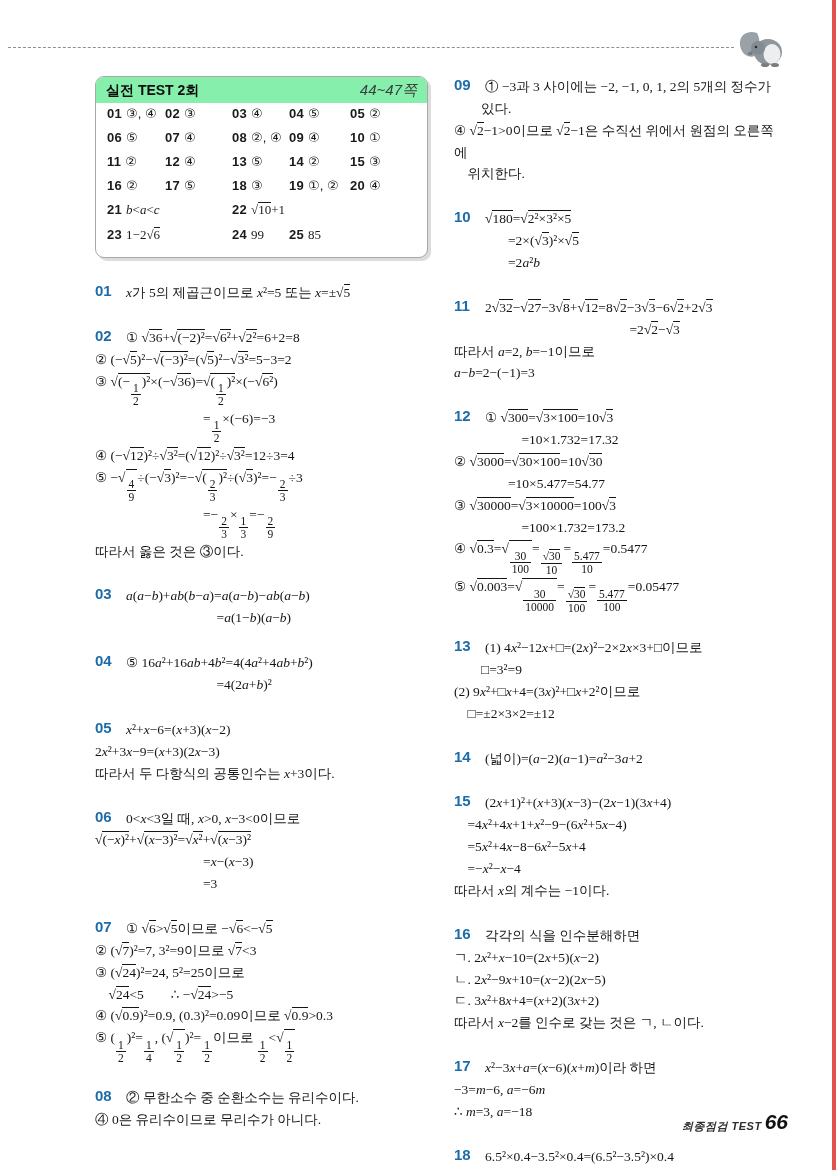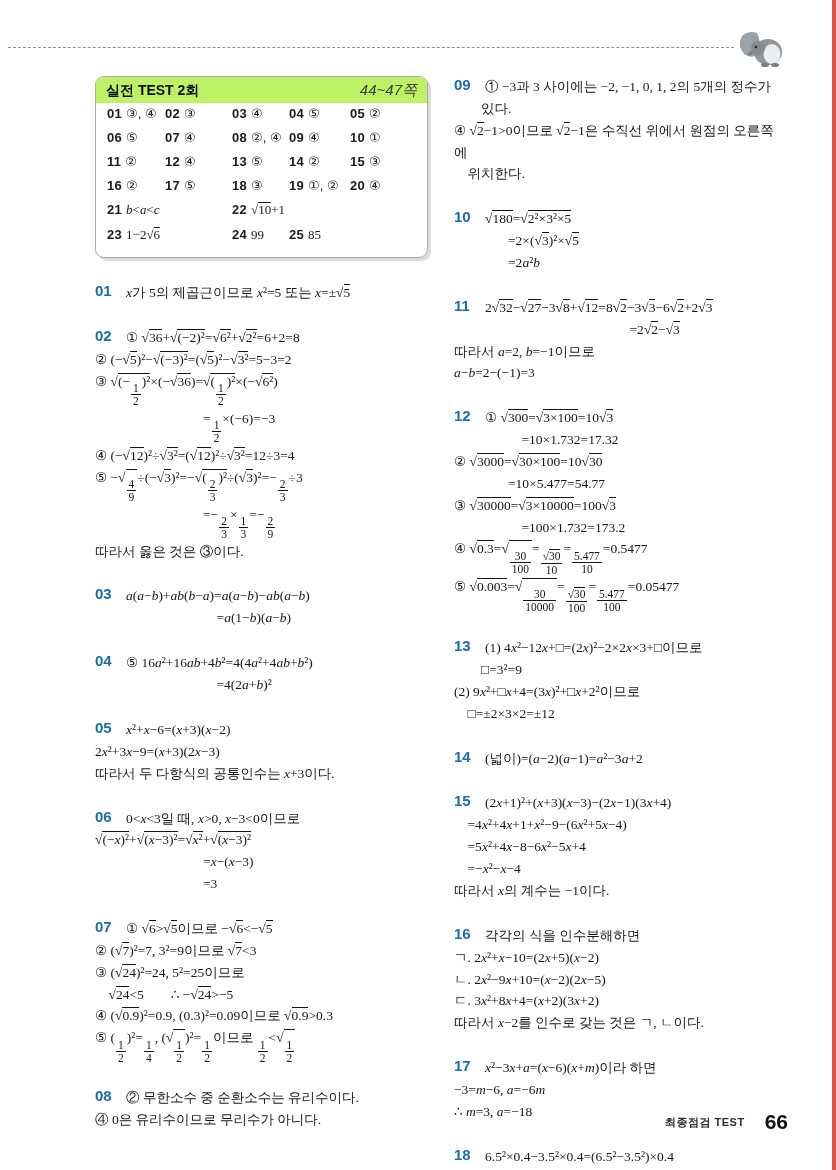--- a/index.html
+++ b/index.html
@@ -10,21 +10,21 @@
   .top-dash{position:absolute;left:8px;top:47px;width:726px;border-top:1px dashed #8f8f8f;}
   .edge-strip{position:absolute;right:0;top:0;width:4px;height:1170px;background:#e0524b;}
   .mascot{position:absolute;left:735px;top:26px;}
 
   .cols{position:absolute;left:95px;top:76px;width:692px;display:flex;gap:26px;}
   .col{width:333px;flex:0 0 333px;}
 
   
   .abox{border:1.5px solid #a8a8a8;border-radius:9px;background:#fff;
         box-shadow:3px 3px 0 #dcdcdc;margin-bottom:24px;overflow:hidden;}
-  .abox-head{background:#bef264;display:flex;justify-content:space-between;align-items:center;
+  .abox-head{background:#86efac;display:flex;justify-content:space-between;align-items:center;
              padding:4px 10px 3px 10px;}
   .abox-title{font-weight:bold;font-size:14px;color:#0d0d0d;}
   .abox-pages{font-style:italic;font-size:15px;color:#3c3c3c;}
   .abox-body{display:grid;grid-template-columns:57px 66px 56px 60px 1fr;
              row-gap:9px;column-gap:1px;padding:3px 8px 14px 11px;font-size:13px;}
   .acell{white-space:nowrap;}
   .anum{font-weight:bold;letter-spacing:0.3px;margin-right:4px;}
   .m{font-family:Liberation Serif, serif;}
 
   
@@ -34,21 +34,21 @@
       white-space:pre-wrap;color:#151515;}
   .ln i{font-style:italic;}
 
   .fr{display:inline-flex;flex-direction:column;vertical-align:-0.55em;text-align:center;
       line-height:1.08;font-size:0.85em;margin:0 1px;}
   .fr .fn{border-bottom:1px solid currentColor;padding:0 2px;}
   .fr .fd{padding:0 2px;}
   .sq{white-space:nowrap;}
   .sq .ov{border-top:1px solid currentColor;display:inline-block;line-height:1.15;}
 
-  .footer{position:absolute;right:48px;bottom:36px;display:flex;align-items:center;gap:20px;}
+  .footer{position:absolute;right:48px;bottom:36px;display:flex;align-items:flex-end;gap:3px;font-style:italic;}
   .footer-label{font-size:11px;font-weight:bold;color:#2e2e2e;letter-spacing:0.5px;}
   .footer-page{font-size:21px;font-weight:bold;color:#111;}
 </style>
 </head>
 <body>
 
 <div class="top-dash"></div>
 
 <svg class="mascot" width="54" height="46" viewBox="0 0 54 46">
   <path d="M22,7 C9,3 2,13 6,23 C9,31 18,33 23,28 C26,24 25,12 22,7 Z" fill="#9aa1a7"></path>

